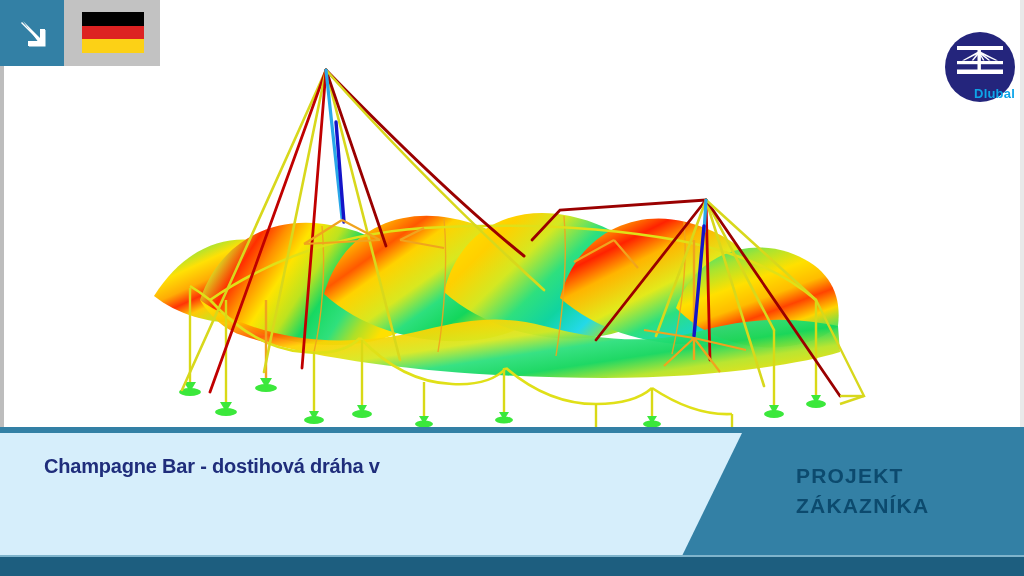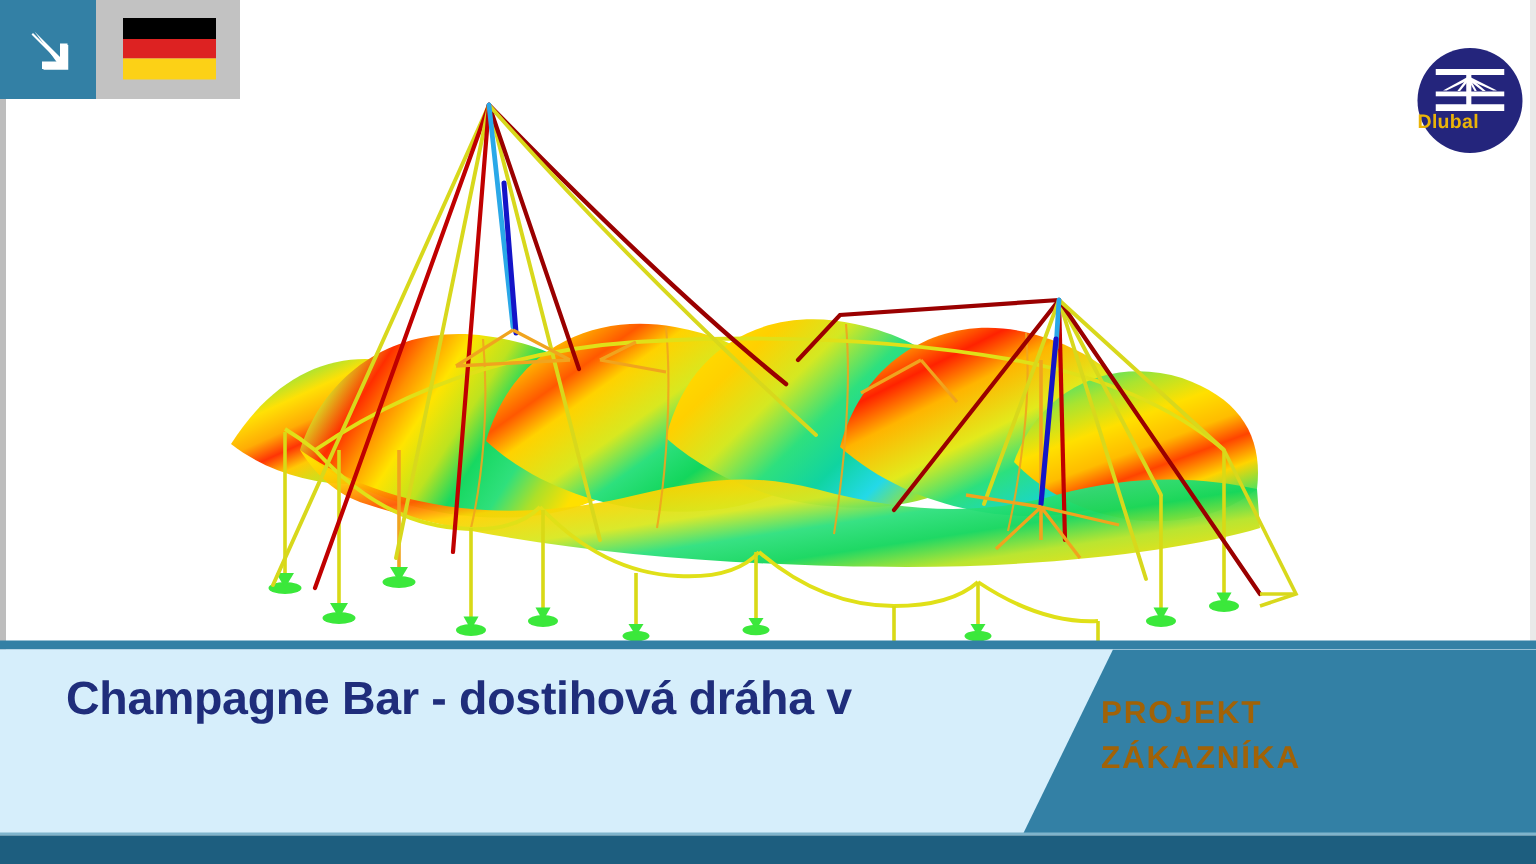--- a/index.html
+++ b/index.html
@@ -19,37 +19,37 @@
   .flag{position:absolute;left:18px;top:12px;width:62px;height:41px;}
   .flag .s{height:33.33%;width:100%;}
   .flag .black{background:#000000;}
   .flag .red{background:#dd2222;}
   .flag .gold{background:#fcd116;}
 
   
   .logo{position:absolute;left:945px;top:32px;width:70px;height:70px;border-radius:50%;
         background:#24257c;z-index:40;}
   .logo-icon{position:absolute;left:12px;top:14px;width:46px;height:28px;}
-  .logo-text{position:absolute;left:0;top:42px;width:70px;text-align:left;color:#eab308;
+  .logo-text{position:absolute;left:0;top:55px;width:70px;text-align:right;color:#0ea5e9;
              font-size:13px;font-weight:bold;letter-spacing:.2px;line-height:14px;}
 
   
   .render{position:absolute;left:4px;top:0;width:1016px;height:430px;}
 
   
   .teal-rule{position:absolute;left:0;top:427px;width:1024px;height:6px;background:#3380a5;z-index:12;}
 
   
   .caption-band{position:absolute;left:0;top:433px;width:1024px;height:123px;background:#d6eefb;z-index:15;}
   .caption-title{position:absolute;left:44px;top:446px;width:640px;color:#1f2d7b;
-      font-size:31px;font-weight:bold;line-height:40px;letter-spacing:-.2px;z-index:22;}
+      font-size:20px;font-weight:bold;line-height:40px;letter-spacing:-.2px;z-index:22;}
   .caption-title .ln{display:block;white-space:nowrap;}
 
   .badge-panel{position:absolute;left:0;top:433px;width:1024px;height:123px;z-index:18;}
-  .badge-text{position:absolute;left:734px;top:461px;color:#a16207;font-size:21px;
+  .badge-text{position:absolute;left:796px;top:461px;color:#0c4a6e;font-size:21px;
       font-weight:bold;line-height:30px;letter-spacing:1.2px;z-index:24;}
   .badge-text .ln{display:block;white-space:nowrap;}
 
   .bottom-bar{position:absolute;left:0;top:557px;width:1024px;height:19px;background:#1d5e7f;z-index:30;}
   .bottom-hair{position:absolute;left:0;top:555px;width:1024px;height:2px;background:#7fb4cc;z-index:30;}
 </style>
 </head>
 <body>
 
 <div class="stage">

